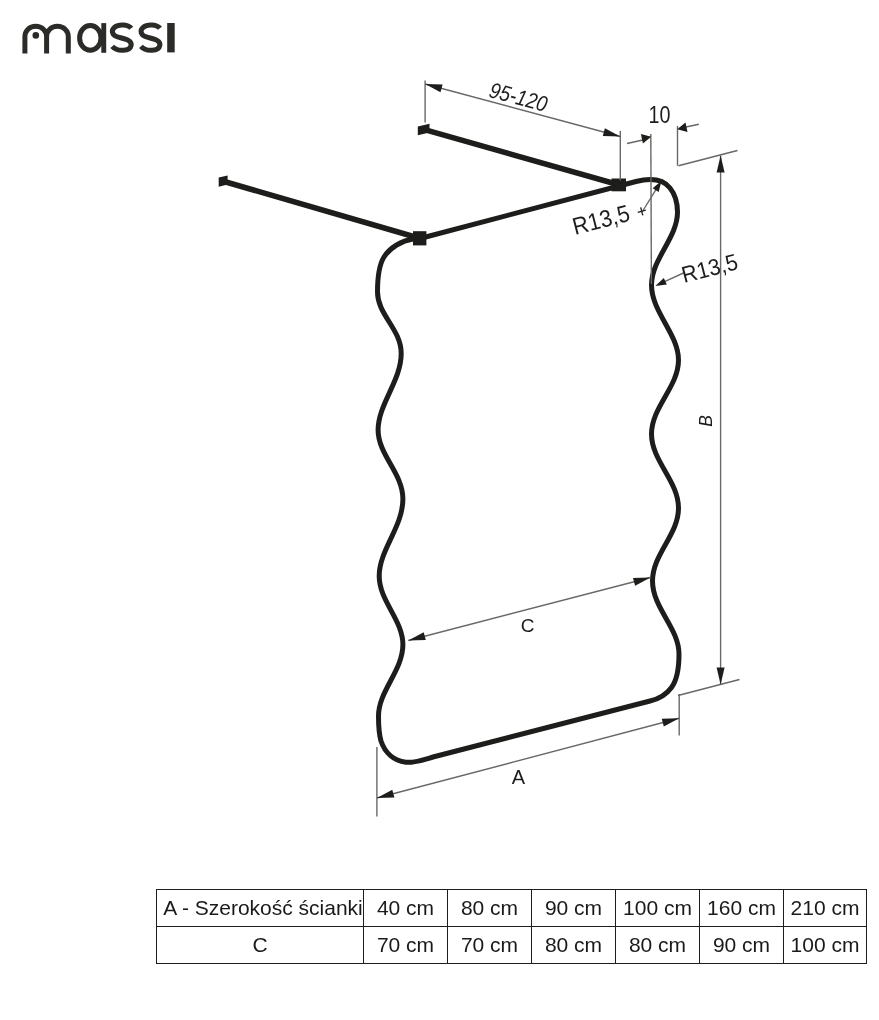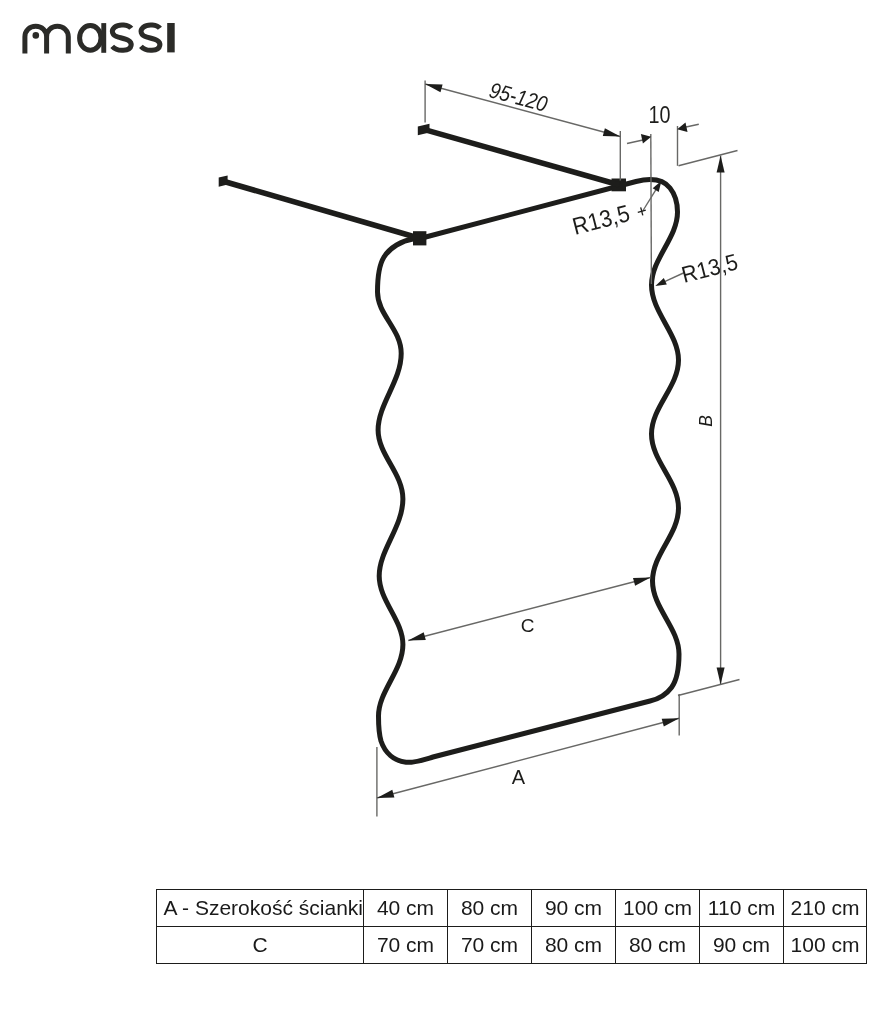--- a/index.html
+++ b/index.html
@@ -1,21 +1,21 @@
 <!DOCTYPE html>
 <html><head>
 <meta charset="utf-8">
 <style>
 html,body{margin:0;padding:0;background:#ffffff;}
 #page{position:relative;width:879px;height:1020px;background:#ffffff;overflow:hidden;font-family:"Liberation Sans",sans-serif;}
 svg text{font-family:"Liberation Sans",sans-serif;}
 table{position:absolute;left:156px;top:889px;width:711px;border-collapse:collapse;table-layout:fixed;
  font-family:"Liberation Sans",sans-serif;font-size:21px;color:#1a1a1a;}
 td{border:1.5px solid #1d1d1b;height:35.9px;text-align:center;padding:0;overflow:hidden;white-space:nowrap;}
-td.lbl{text-align:right;padding-left:6px;}
+td.lbl{text-align:center;padding-left:6px;}
 </style>
 </head>
 <body>
 <div id="page">
 
 <svg width="879" height="1020" viewBox="0 0 879 1020" style="position:absolute;left:0;top:0">
 
 <g fill="none" stroke="#2b2b28" stroke-width="5">
 <path d="M 24.9 53.4 L 24.9 36.8 C 24.9 30.7 29.6 26.2 35.7 26.2 C 41.8 26.2 46.6 30.7 46.6 36.8 L 46.6 53.4 M 46.6 36.8 C 46.6 30.7 51.3 26.2 57.4 26.2 C 63.5 26.2 68.3 30.7 68.3 36.8 L 68.3 53.4"></path>
 <ellipse cx="90.3" cy="37.9" rx="10.7" ry="12.3"></ellipse>
@@ -121,21 +121,21 @@
         <col style="width:84px">
         <col style="width:83px">
       </colgroup>
 <tbody>
         <tr>
           <td class="lbl">A - Szerokość ścianki</td>
           <td>40 cm</td>
           <td>80 cm</td>
           <td>90 cm</td>
           <td>100 cm</td>
-          <td>110 cm</td>
+          <td>160 cm</td>
           <td>210 cm</td>
         </tr>
 <tr>
           <td class="c">C</td>
           <td>70 cm</td>
           <td>70 cm</td>
           <td>80 cm</td>
           <td>80 cm</td>
           <td>90 cm</td>
           <td>100 cm</td>

